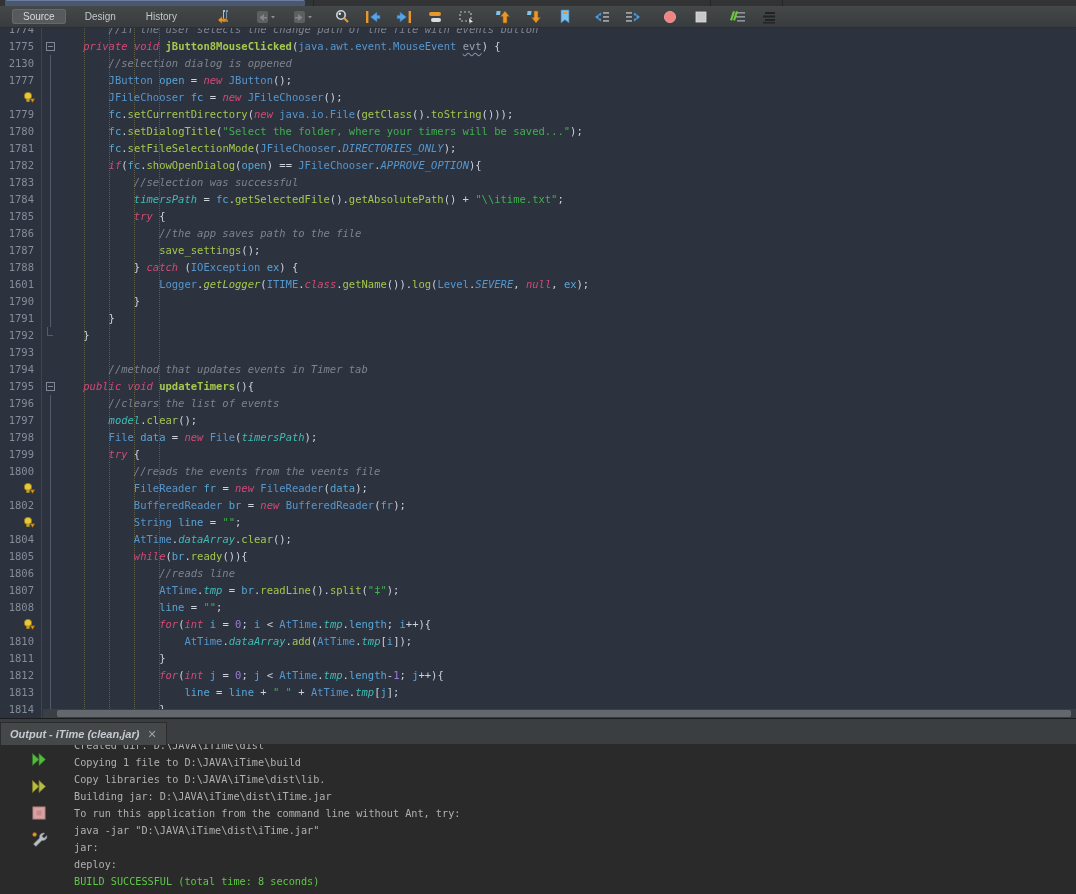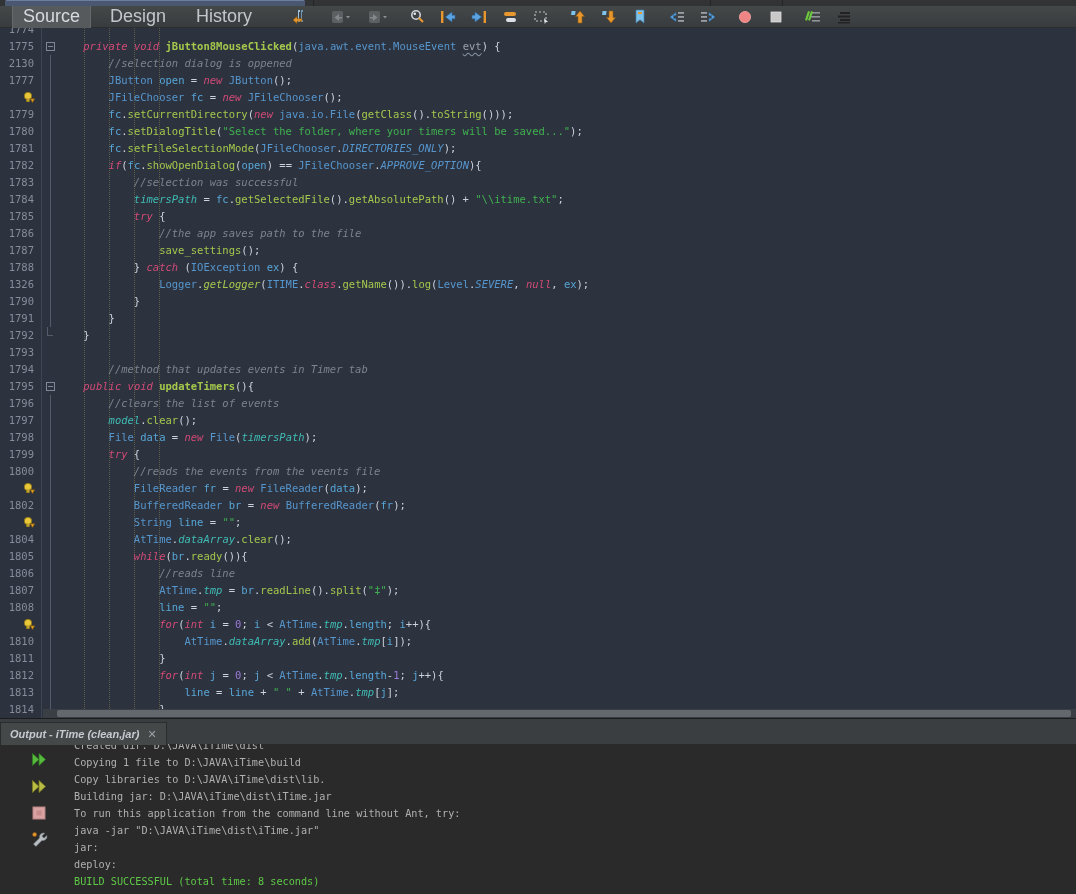--- a/index.html
+++ b/index.html
@@ -9,21 +9,21 @@
   
   .tabstrip { height:6px; background:#313335; position:relative; }
   .tab-active-top { position:absolute; left:5px; width:300px; top:0; bottom:0;
                     background:#4a5771; border-top:1px solid #6c7da0; border-radius:2px 2px 0 0; }
   .tab-div { position:absolute; top:0; bottom:0; width:1px; background:#232527; }
 
   
   .toolbar { height:22px; display:flex; align-items:center;
              background:linear-gradient(#454849,#393c3e);
              border-bottom:1px solid #2c2e30; padding-left:12px; }
-  .view-btn { padding:2px 11px; color:#c2c7cc; font-size:18px; border-radius:3px;
+  .view-btn { padding:2px 11px; color:#c2c7cc; font-size:10px; border-radius:3px;
               margin-right:8px; cursor:default; }
   .view-btn.active { background:#575a5c; color:#d6dade; box-shadow:inset 0 0 0 1px #66696c; }
   .icon-row { display:flex; align-items:center; margin-left:20px; }
   .grp { display:flex; align-items:center; gap:13px; margin-right:19px; }
   .tbi { width:18px; height:18px; display:block; }
   .tbi-wide { width:24px; height:18px; display:block; }
 
   
   .editor { position:relative; height:690px; background:#2d323f; overflow:hidden; }
   .iguide { position:absolute; top:0; bottom:9px; width:0;
@@ -192,20 +192,21 @@
 
 <div class="editor">
   <div class="iguide" style="left:84px"></div>
   <div class="iguide" style="left:109px"></div>
   <div class="iguide" style="left:134px"></div>
   <div class="iguide" style="left:159px"></div>
   <div class="lines">
       <div class="code-line">
         <div class="gutter-cell">1774</div>
         <div class="fold-cell"></div>
+        <pre class="code-cell"><span class="tk-cmt">        //if the user selects the change path of the file with events button</span></pre>
       </div>
       <div class="code-line">
         <div class="gutter-cell">1775</div>
         <div class="fold-cell">
           <div class="fbox"></div>
         </div>
         <pre class="code-cell"><span class="tk-pln">    </span><span class="tk-kw">private</span><span class="tk-pln"> </span><span class="tk-kw">void</span><span class="tk-pln"> </span><span class="tk-decl">jButton8MouseClicked</span><span class="tk-pln">(</span><span class="tk-type">java.awt.event.MouseEvent</span><span class="tk-pln"> </span><span class="tk-warn">evt</span><span class="tk-pln">) {</span></pre>
       </div>
       <div class="code-line">
         <div class="gutter-cell">2130</div>
@@ -298,21 +299,21 @@
         <pre class="code-cell"><span class="tk-pln">                </span><span class="tk-call">save_settings</span><span class="tk-pln">();</span></pre>
       </div>
       <div class="code-line">
         <div class="gutter-cell">1788</div>
         <div class="fold-cell">
           <div class="fvline"></div>
         </div>
         <pre class="code-cell"><span class="tk-pln">            } </span><span class="tk-kw">catch</span><span class="tk-pln"> (</span><span class="tk-type">IOException</span><span class="tk-pln"> </span><span class="tk-var">ex</span><span class="tk-pln">) {</span></pre>
       </div>
       <div class="code-line">
-        <div class="gutter-cell">1326</div>
+        <div class="gutter-cell">1601</div>
         <div class="fold-cell">
           <div class="fvline"></div>
         </div>
         <pre class="code-cell"><span class="tk-pln">                </span><span class="tk-type">Logger</span><span class="tk-pln">.</span><span class="tk-calls">getLogger</span><span class="tk-pln">(</span><span class="tk-type">ITIME</span><span class="tk-pln">.</span><span class="tk-kw">class</span><span class="tk-pln">.</span><span class="tk-call">getName</span><span class="tk-pln">()).</span><span class="tk-call">log</span><span class="tk-pln">(</span><span class="tk-type">Level</span><span class="tk-pln">.</span><span class="tk-const">SEVERE</span><span class="tk-pln">, </span><span class="tk-kw">null</span><span class="tk-pln">, </span><span class="tk-var">ex</span><span class="tk-pln">);</span></pre>
       </div>
       <div class="code-line">
         <div class="gutter-cell">1790</div>
         <div class="fold-cell">
           <div class="fvline"></div>
         </div>

